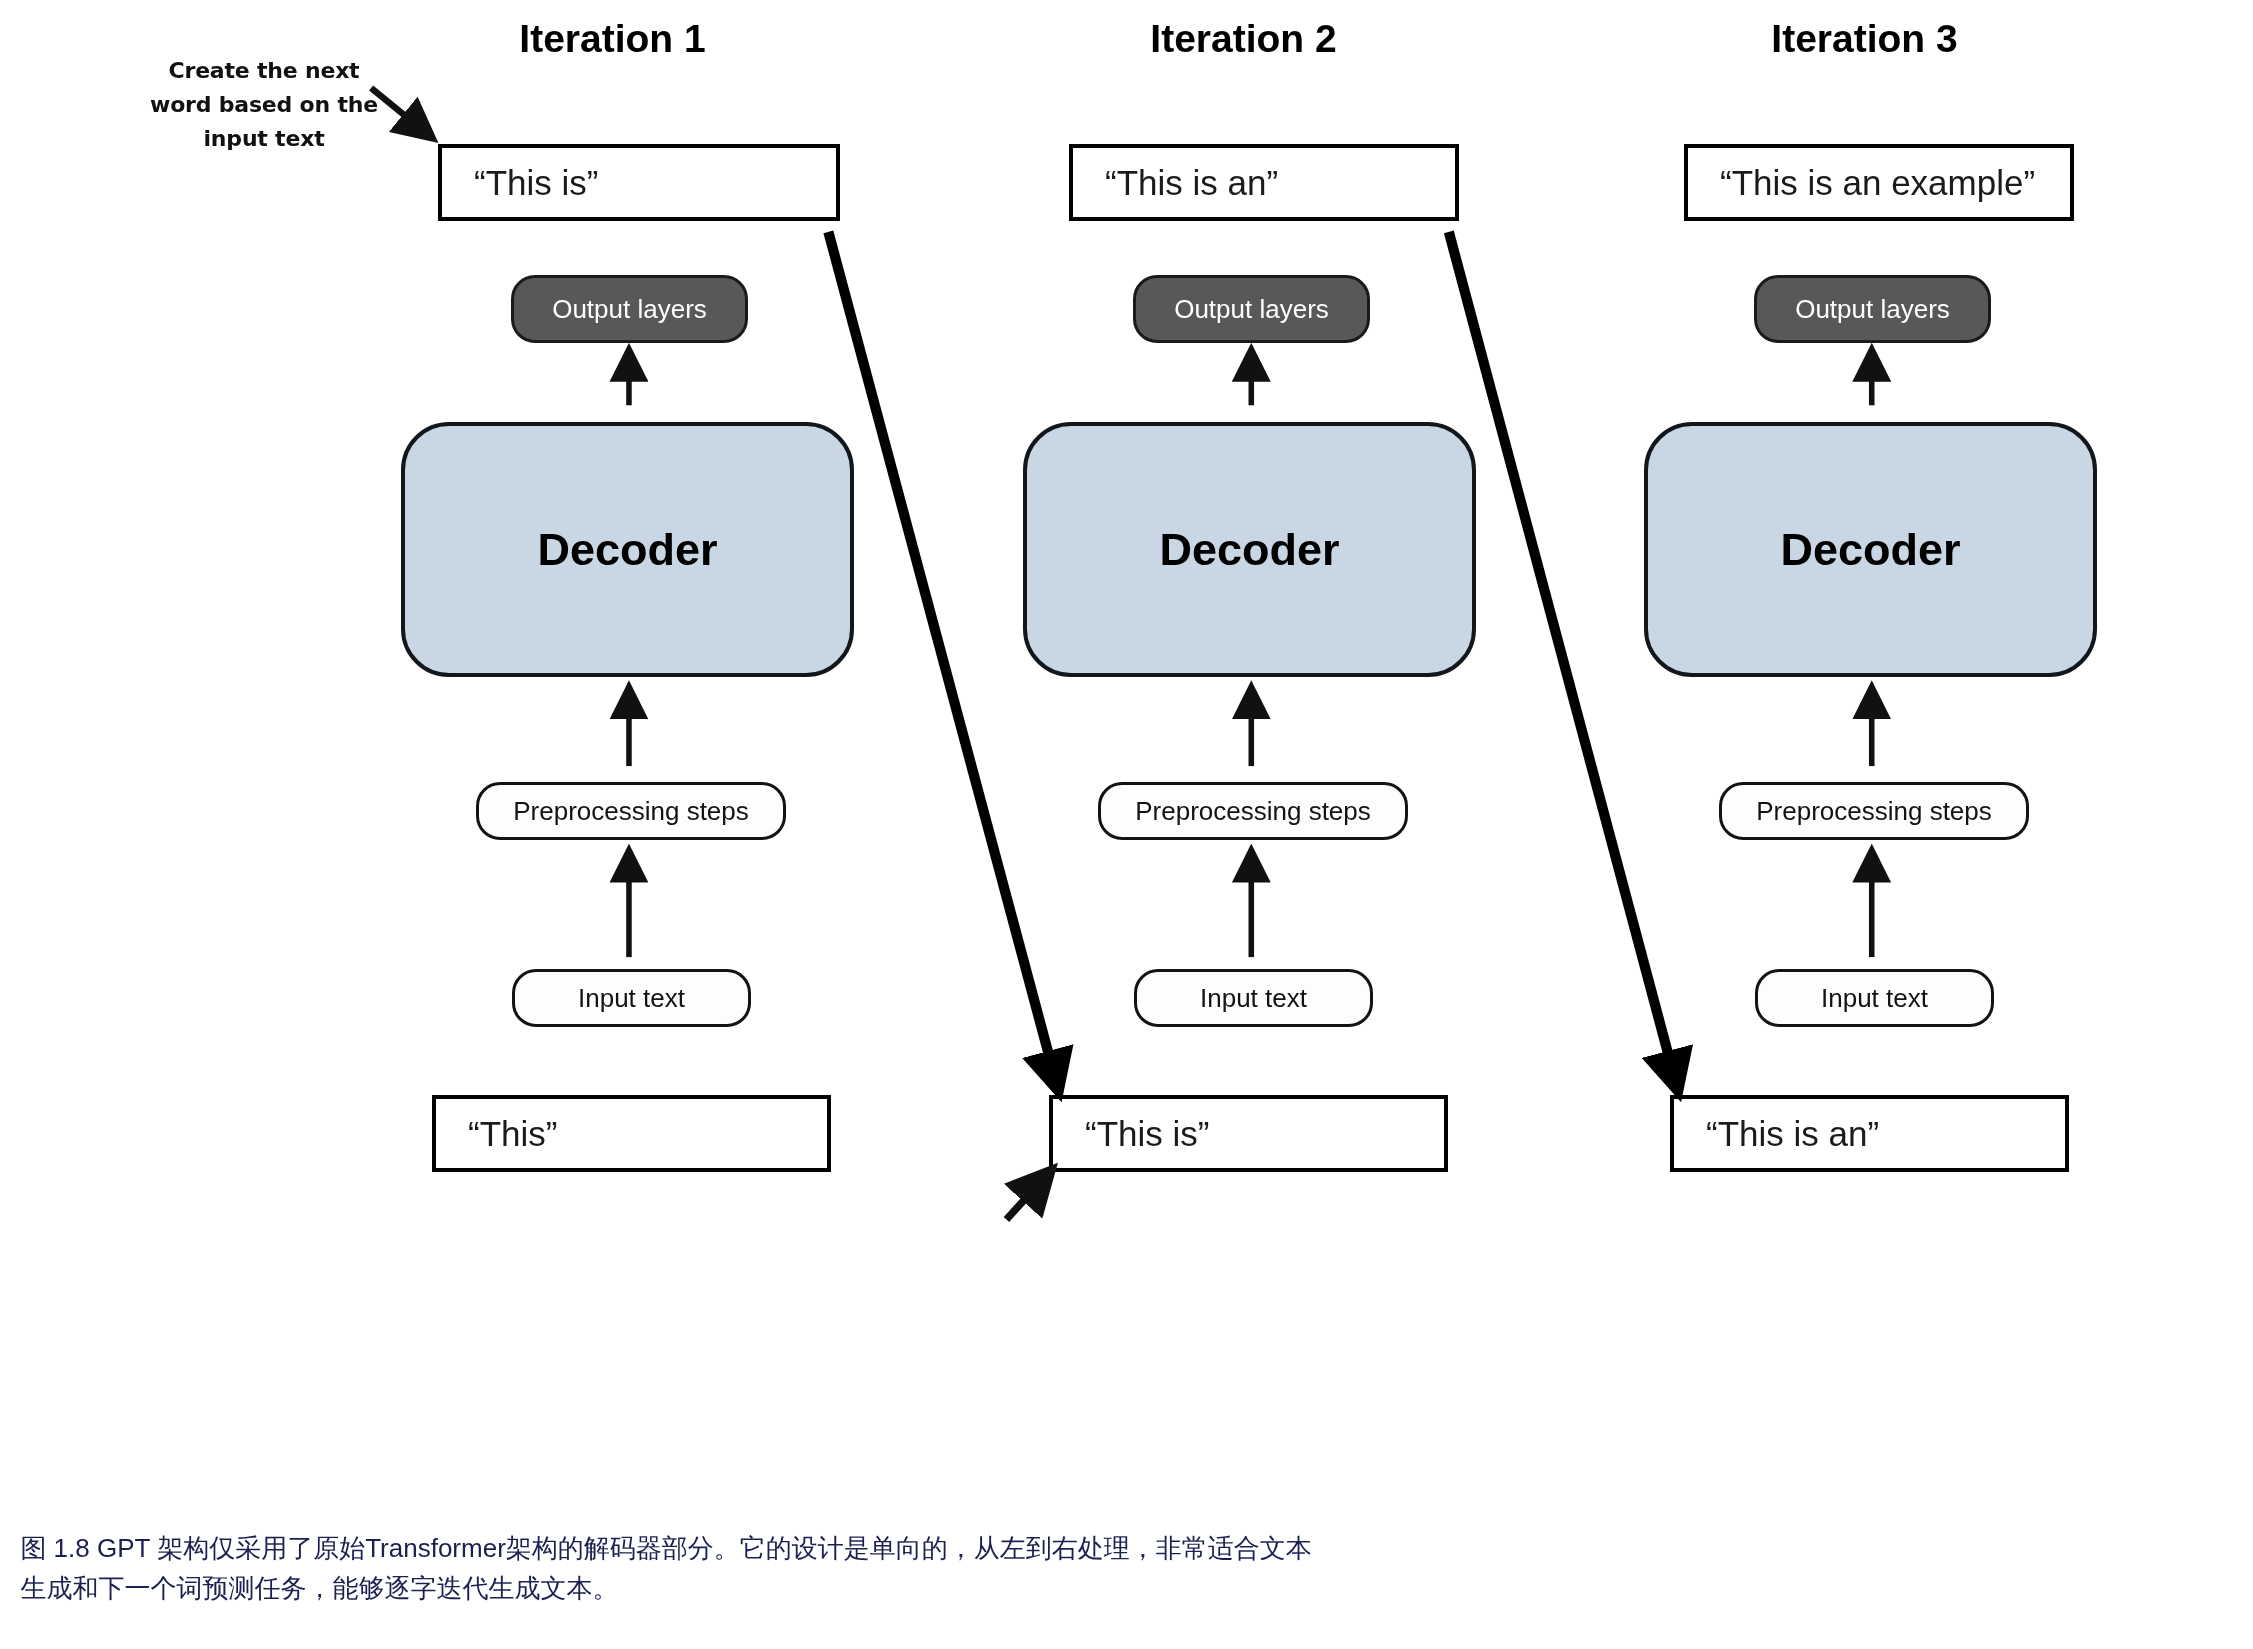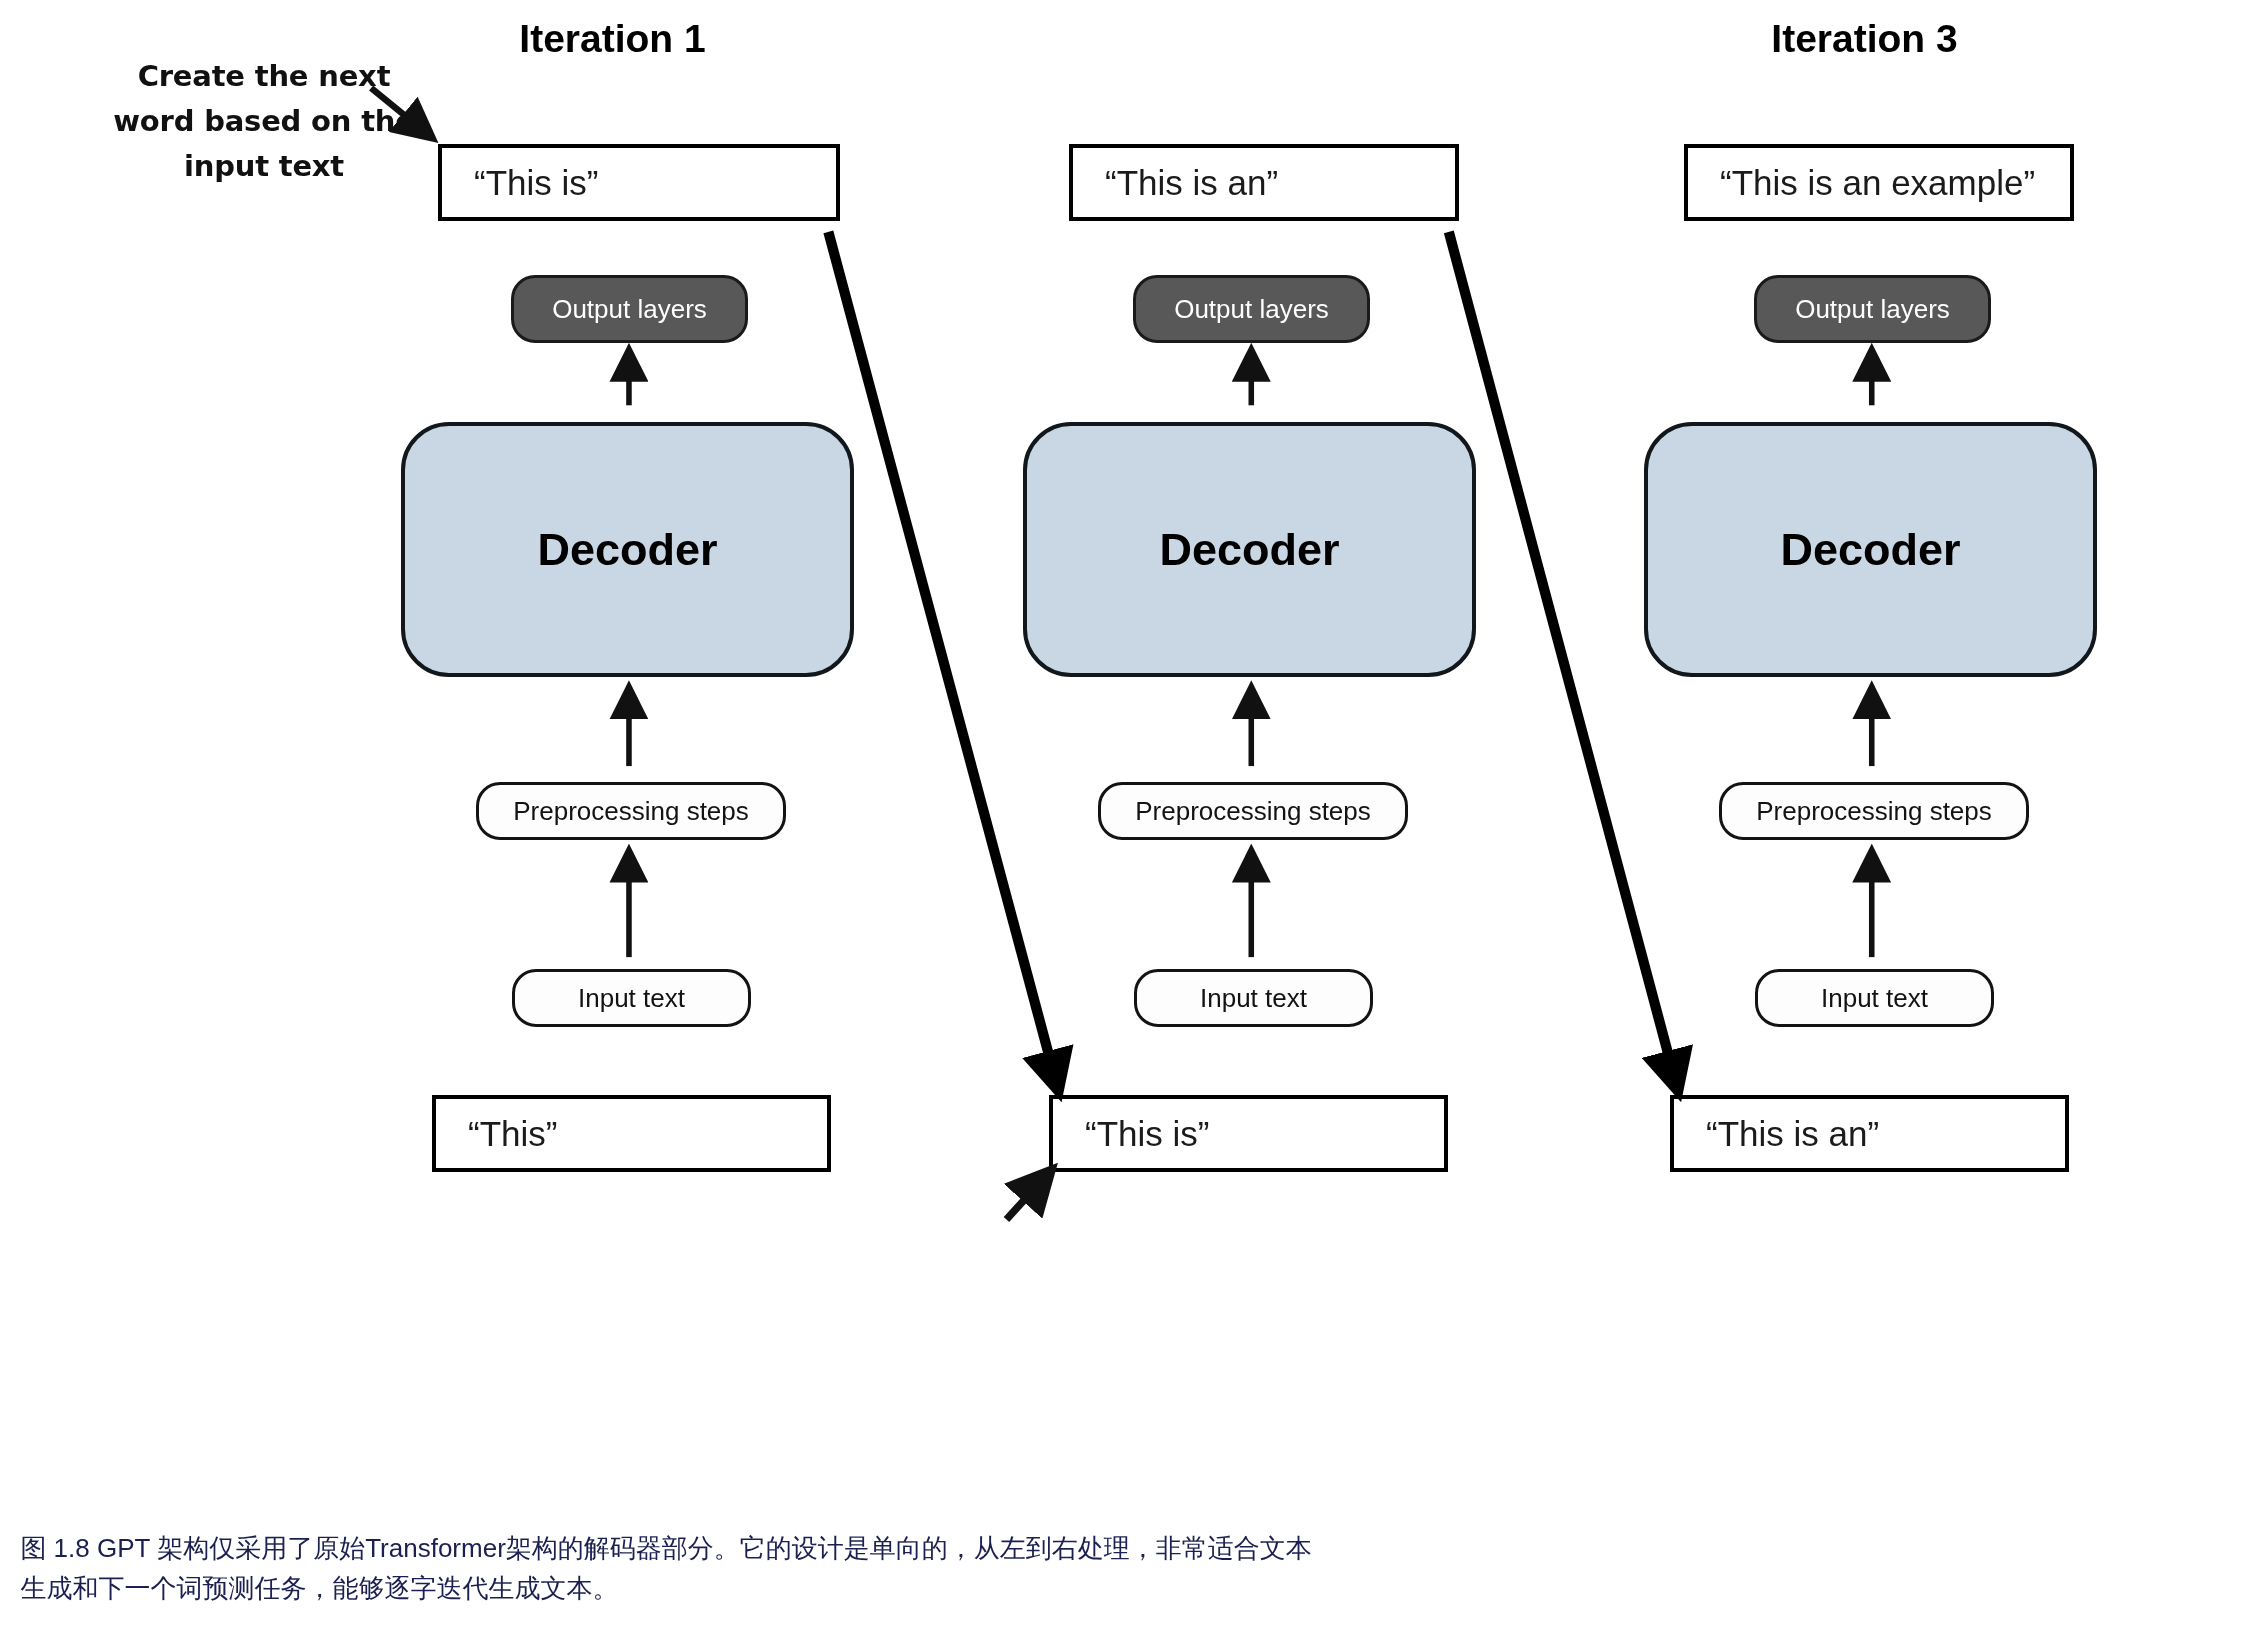--- a/index.html
+++ b/index.html
@@ -24,21 +24,21 @@
     color: #111111;
     text-align: center;
     line-height: 1.55;
     letter-spacing: -0.2px;
     white-space: pre-line;
   }
   #annot-top {
     left: 111px;
     top: 54px;
     width: 306px;
-    font-size: 29px;
+    font-size: 22px;
   }
   #annot-bottom {
     left: 867px;
     top: 1243px;
     width: 371px;
     font-size: 29px;
   }
 
   
   .col-title {
@@ -137,20 +137,21 @@
 <body>
 
 <div id="page">
 
   <div class="annot" id="annot-top">Create the next
 word based on the
 input text</div>
 
 
   <div class="col-title" style="left:399px; top:16.7px;">Iteration 1</div>
+  <div class="col-title" style="left:1030px; top:16.7px;">Iteration 2</div>
   <div class="col-title" style="left:1651px; top:16.7px;">Iteration 3</div>
 
   <div class="sqbox" style="left:438px; top:144px; width:402px; height:77px;">“This is”</div>
 
   <div class="darkbox" style="left:511px; top:275px; width:237px; height:68px;">Output layers</div>
 
   <div class="decoder" style="left:401px; top:422px; width:453px; height:255px;">Decoder</div>
 
   <div class="pill" style="left:476px; top:782px; width:310px; height:58px;">Preprocessing steps</div>
 

